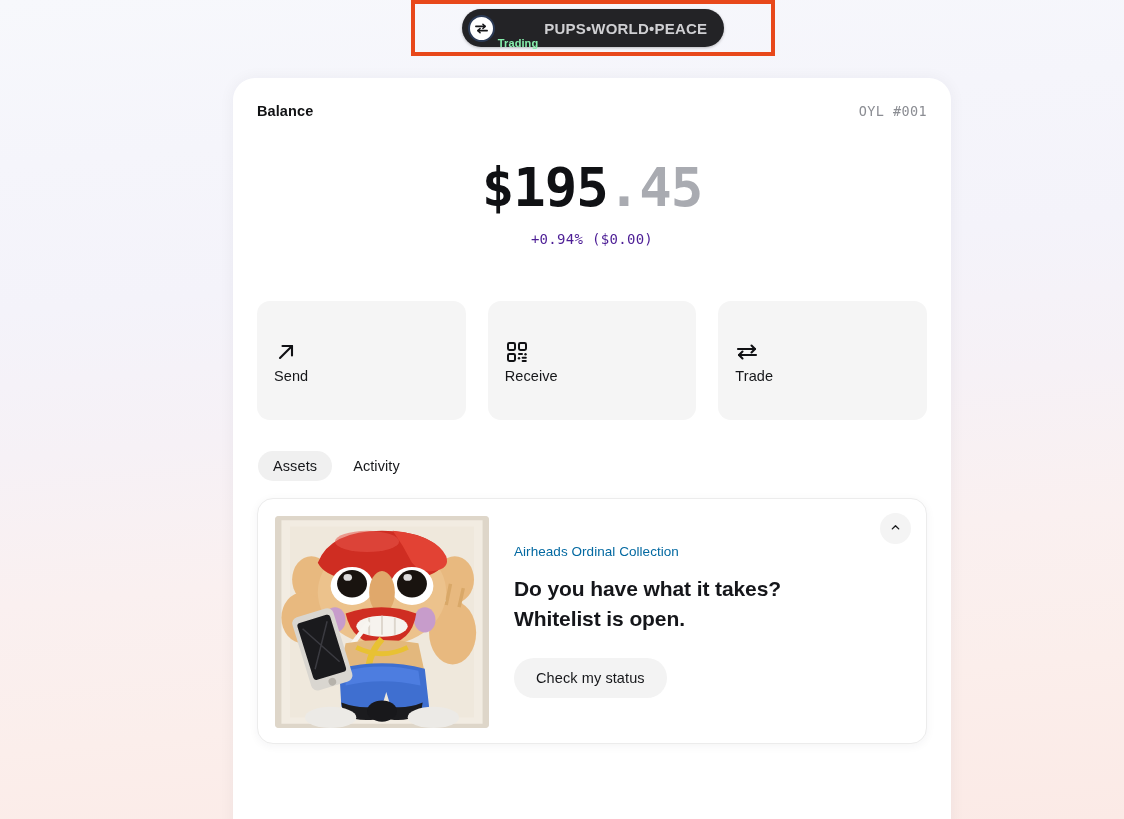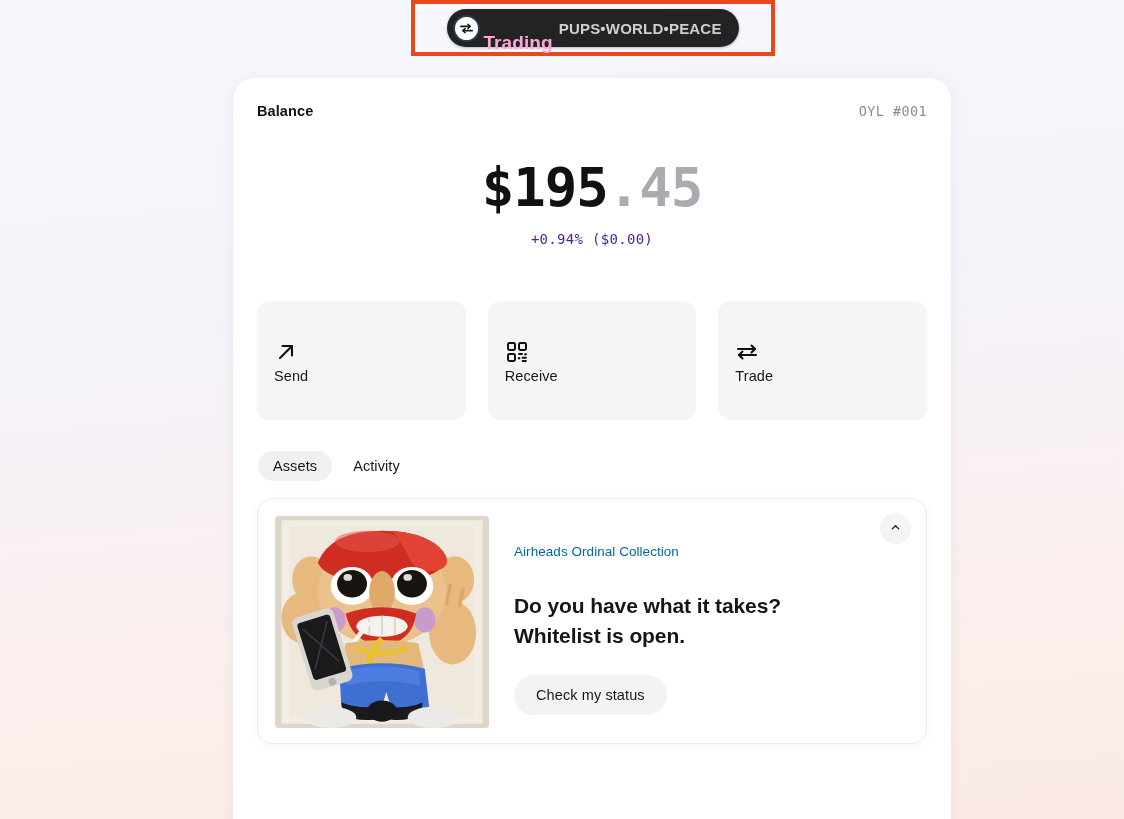--- a/index.html
+++ b/index.html
@@ -56,22 +56,22 @@
     border: 2px solid #2b3a55;
     display: flex;
     align-items: center;
     justify-content: center;
     flex: 0 0 auto;
     margin-right: 3px;
   }
   .badge-icon svg { display: block; }
 
   .badge-trading {
-    color: #f9a8d4;
-    font-size: 19px;
+    color: #86efac;
+    font-size: 11px;
     font-weight: bold;
     letter-spacing: .1px;
     white-space: nowrap;
     margin-top: 30px;
   }
   .badge-name {
     color: #cfcfd2;
     font-size: 15px;
     font-weight: bold;
     letter-spacing: .2px;
@@ -210,21 +210,21 @@
   .promo-body {
     padding-top: 28px;
     flex: 1 1 auto;
   }
   .promo-kicker {
     color: #0369a1;
     font-size: 13.5px;
     letter-spacing: .05px;
   }
   .promo-title {
-    margin-top: 32px;
+    margin-top: 15px;
     font-size: 21px;
     color: #15161a;
     font-weight: bold;
     line-height: 1.42;
     letter-spacing: -.1px;
   }
   .promo-btn {
     margin-top: 24px;
     background: #f3f3f3;
     border: none;

